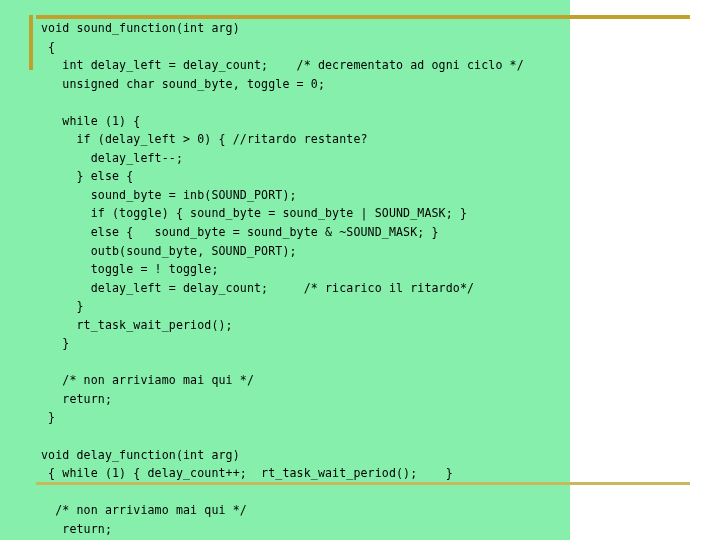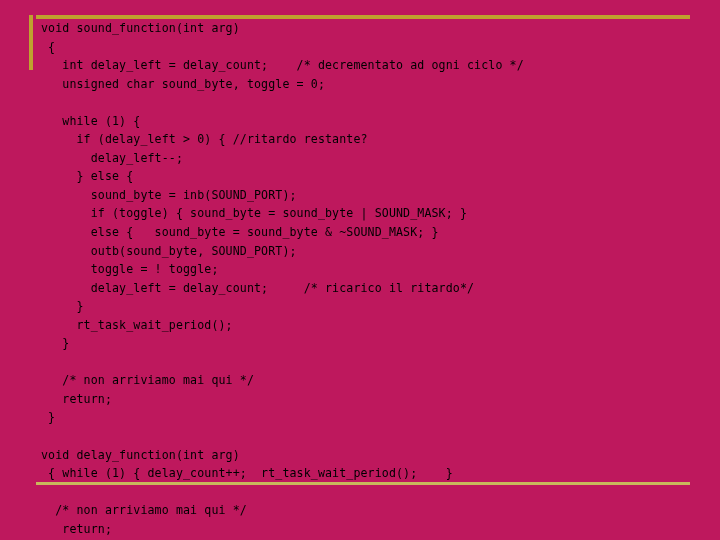--- a/index.html
+++ b/index.html
@@ -10,23 +10,23 @@
   body {
     width: 720px;
     height: 540px;
     background: #ffffff;
     font-family: "DejaVu Sans Mono", "Liberation Mono", monospace;
     overflow: hidden;
     position: relative;
   }
   #slide {
     position: relative;
-    width: 720px;
+    width: 570px;
     height: 540px;
-    background: #be185d;
+    background: #86efac;
   }
 
   
   #rule-top {
     position: absolute;
     left: 36px;
     top: 15px;
     width: 654px;
     height: 4px;
     background: #bfa22e;

